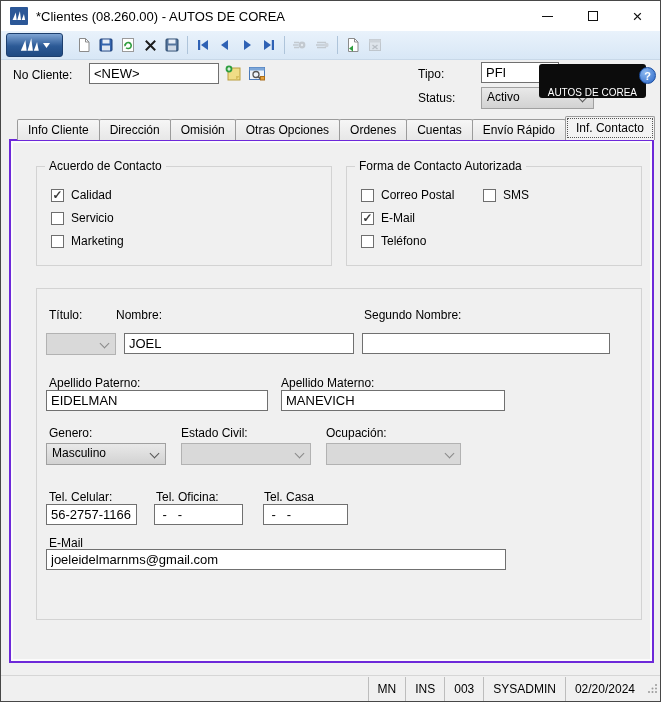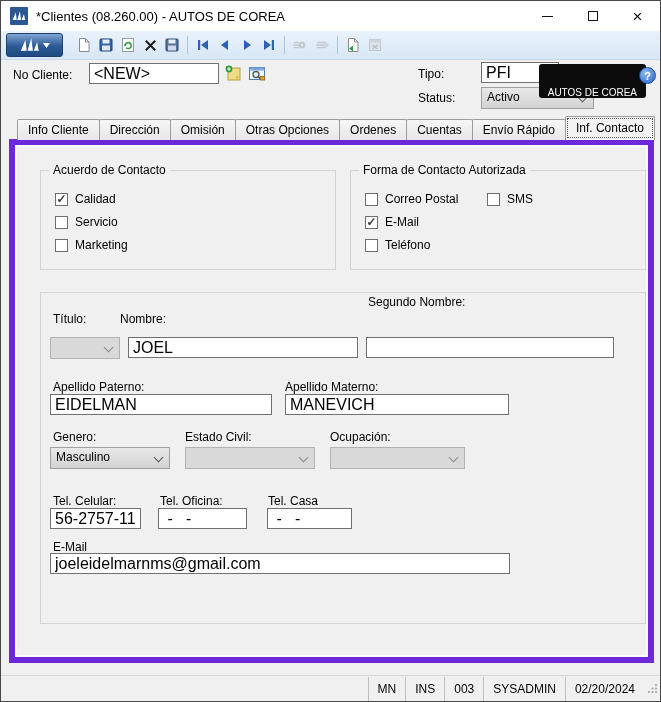--- a/index.html
+++ b/index.html
@@ -20,35 +20,35 @@
   .toolbar{position:absolute;top:30px;left:0;right:0;height:29px;background:linear-gradient(#e9f2fb,#d8e7f6);border-bottom:1px solid #c8d8e8;display:flex;align-items:center;padding-left:5px;}
   .dyn-btn{width:57px;height:24px;border:1px solid #1d3f6e;border-radius:3px;background:linear-gradient(#7ea4d4,#2c5a96 55%,#1f4a82);display:flex;align-items:center;justify-content:center;gap:3px;margin-right:10px;}
   .tb{width:22px;height:22px;display:flex;align-items:center;justify-content:center;border:1px solid transparent;border-radius:2px;background:transparent;padding:0;}
   .tb.disabled{opacity:.45;filter:grayscale(1);}
   .tsep{width:1px;height:18px;background:#aec4da;margin:0 4px;}
   .tooltip{position:absolute;top:33px;right:14px;height:23px;background:#0c0c0c;color:#fff;font-size:10px;line-height:23px;padding:17px 9px;border-radius:3px;z-index:6;}
   .help-btn{position:absolute;top:36px;right:4px;width:17px;height:17px;border-radius:50%;background:radial-gradient(circle at 35% 30%,#8db9f0,#2a66c8);border:1px solid #1d4fa0;color:#fff;font-size:11px;font-weight:bold;display:flex;align-items:center;justify-content:center;z-index:6;}
 
   
   .lbl{position:absolute;font-size:12px;color:#000;white-space:nowrap;}
-  .tbx{position:absolute;height:21px;border:1px solid #707070;background:#fff;font-size:16px;padding:1px 4px;color:#000;}
+  .tbx{position:absolute;height:21px;border:1px solid #707070;background:#fff;font-size:13px;padding:1px 4px;color:#000;}
   .icon-btn{position:absolute;width:19px;height:19px;display:flex;align-items:center;justify-content:center;background:transparent;border:none;padding:0;}
 
   .combo{position:absolute;height:18px;background:linear-gradient(#e9e9e9,#d2d2d2);border:1px solid #a0a0a0;font-size:12px;color:#000;padding:2px 18px 18px 5px;}
   .combo::after{content:"";position:absolute;right:7px;top:6px;width:6px;height:6px;border-right:1.4px solid #565656;border-bottom:1.4px solid #565656;transform:rotate(45deg);}
   .combo.dim{background:#d9d9d9;border-color:#b2b2b2;}
   .combo.dim::after{border-color:#8a8a8a;}
 
   
   .tabs{position:absolute;top:115px;left:16px;display:flex;align-items:flex-end;z-index:3;}
   .tab{height:21px;line-height:20px;padding:0 10px;font-size:12px;background:linear-gradient(#f6f6f6,#e7e7e7);border:1px solid #9b9b9b;border-bottom:none;border-radius:2px 2px 0 0;margin-right:-1px;color:#000;white-space:nowrap;}
   .tab.active{height:24px;line-height:22px;background:#f3f3f3;position:relative;z-index:4;outline:1px dotted #555;outline-offset:-3px;}
 
   
-  .page{position:absolute;top:138px;left:8px;width:645px;height:524px;background:#f0f0f0;border:6px solid #6d28d9;box-shadow:inset 0 0 0 2px #fbfbfb;}
+  .page{position:absolute;top:138px;left:8px;width:645px;height:524px;background:#f0f0f0;border:2px solid #6d28d9;box-shadow:inset 0 0 0 2px #fbfbfb;}
   .groupbox{position:absolute;border:1px solid #d3d3d3;}
   .gb-title{position:absolute;top:-8px;left:8px;background:#f0f0f0;padding:0 4px;font-size:12px;color:#000;white-space:nowrap;}
   .cbrow{display:flex;align-items:center;margin:0 0 9px 14px;height:14px;}
   .cb{width:13px;height:13px;border:1px solid #6e6e6e;background:#fff;display:inline-flex;align-items:center;justify-content:center;flex:0 0 auto;position:relative;}
   .cb.checked::after{content:"✓";font-size:12px;font-weight:bold;color:#3a3a3a;line-height:1;margin-top:-1px;}
   .cblabel{font-size:12px;margin-left:7px;white-space:nowrap;}
 
   
   .statusbar{position:absolute;left:0;right:0;bottom:0;height:26px;background:#f0f0f0;border-top:1px solid #d6d6d6;display:flex;align-items:center;justify-content:flex-end;padding-right:16px;}
   .sbcell{font-size:12px;color:#000;border-left:1px solid #bdbdbd;padding:0 9px;line-height:24px;white-space:nowrap;}
@@ -255,21 +255,21 @@
           <span class="cb"></span>
           <span class="cblabel">SMS</span>
         </label>
       </div>
     </div>
 
     <div class="groupbox" style="left:25px;top:147px;width:606px;height:332px;">
 
       <span class="lbl" style="left:12px;top:19px;">Título:</span>
       <span class="lbl" style="left:79px;top:19px;">Nombre:</span>
-      <span class="lbl" style="left:327px;top:2px;">Segundo Nombre:</span>
+      <span class="lbl" style="left:327px;top:19px;">Segundo Nombre:</span>
       <div class="combo dim" style="left:9px;top:44px;width:70px;"><span></span></div>
       <input class="tbx" style="left: 87px; top: 44px; width: 230px;" value="JOEL">
       <input class="tbx" style="left: 325px; top: 44px; width: 248px;" value="">
 
       <span class="lbl" style="left:12px;top:87px;">Apellido Paterno:</span>
       <span class="lbl" style="left:244px;top:87px;">Apellido Materno:</span>
       <input class="tbx" style="left: 9px; top: 101px; width: 222px;" value="EIDELMAN">
       <input class="tbx" style="left: 244px; top: 101px; width: 224px;" value="MANEVICH">
 
       <span class="lbl" style="left:12px;top:137px;">Genero:</span>

